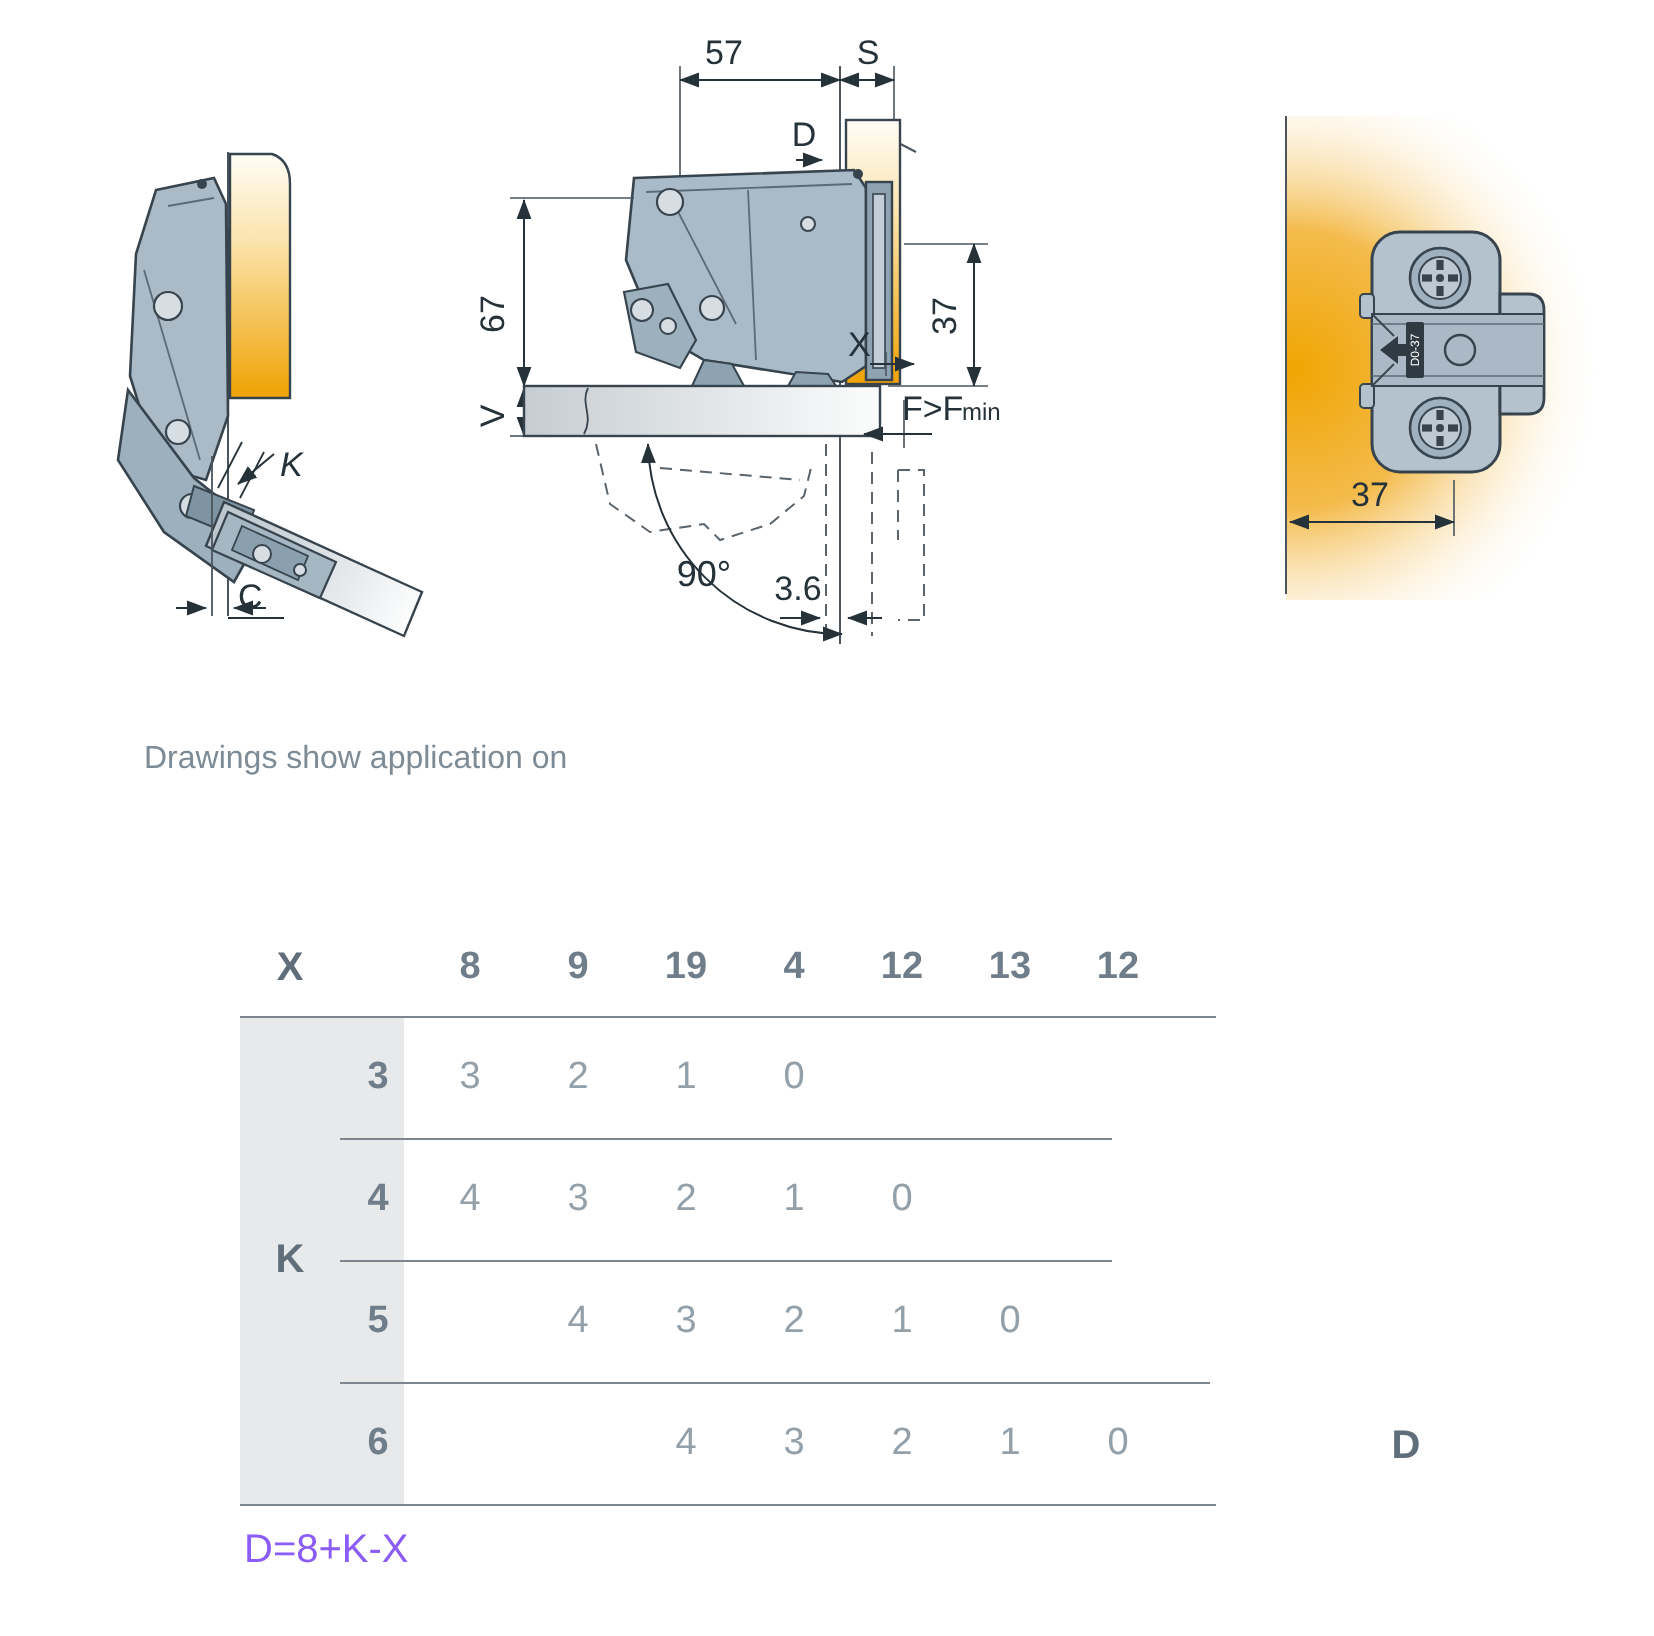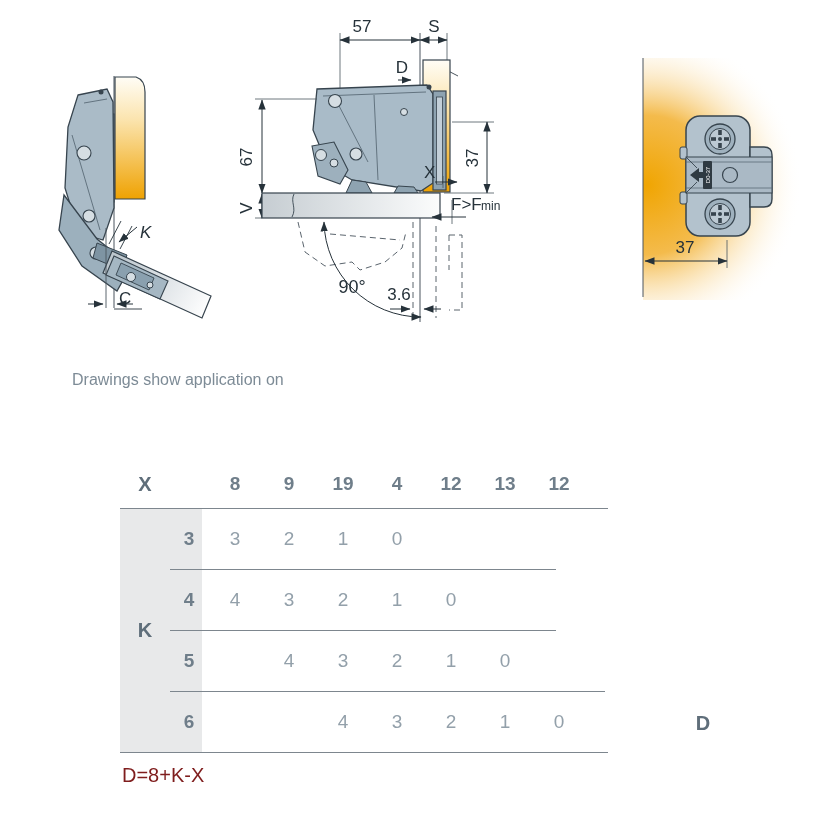--- a/index.html
+++ b/index.html
@@ -25,21 +25,21 @@
   .tbl-row{position:relative;display:flex;height:61px;align-items:center;}
   .tbl-row.head{height:48px;}
   .cell{display:flex;align-items:center;justify-content:center;font-size:19px;}
   .c-k{width:50px;}
   .c-lbl{width:38px;}
   .c-d{width:54px;}
   .hnum,.rowlbl{font-weight:bold;color:#6f7e8a;}
   .axis{font-weight:bold;color:#5f6e7a;font-size:20px;}
   .k-label{position:absolute;left:0;top:48px;width:50px;height:244px;display:flex;align-items:center;justify-content:center;font-weight:bold;color:#5f6e7a;font-size:20px;}
   .d-label{position:absolute;left:566px;top:252px;width:34px;text-align:center;font-weight:bold;color:#5f6e7a;font-size:20px;}
-  .formula{position:absolute;left:2px;top:304px;color:#7f1d1d;font-size:20px;}
+  .formula{position:absolute;left:2px;top:304px;color:#8b5cf6;font-size:20px;}
 </style>
 </head>
 <body>
 
 <div id="stage">
 
   
   <svg width="827" height="345" viewBox="0 0 827 345">
     <defs>
       <marker id="ah" markerWidth="12" markerHeight="9" refX="9.5" refY="4.5" orient="auto-start-reverse" markerUnits="userSpaceOnUse">

